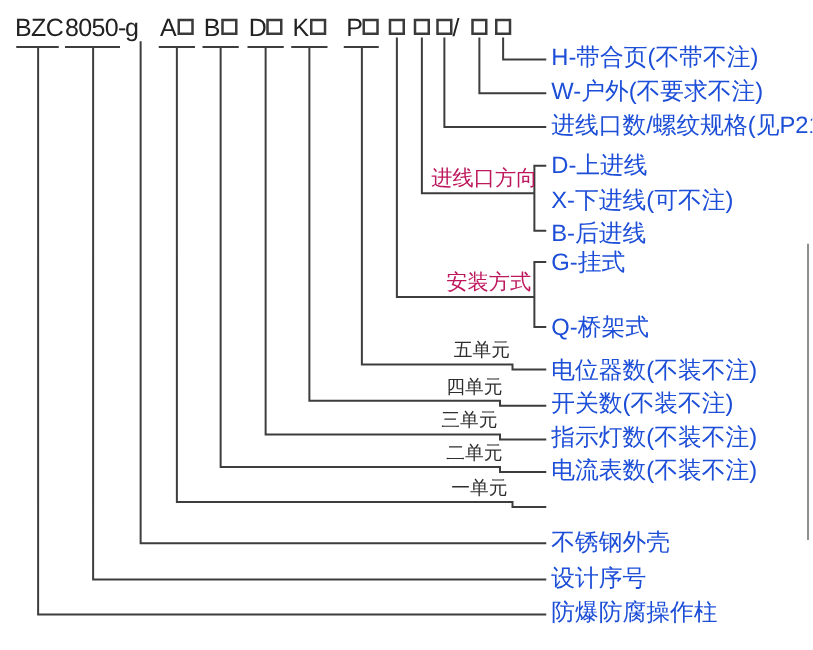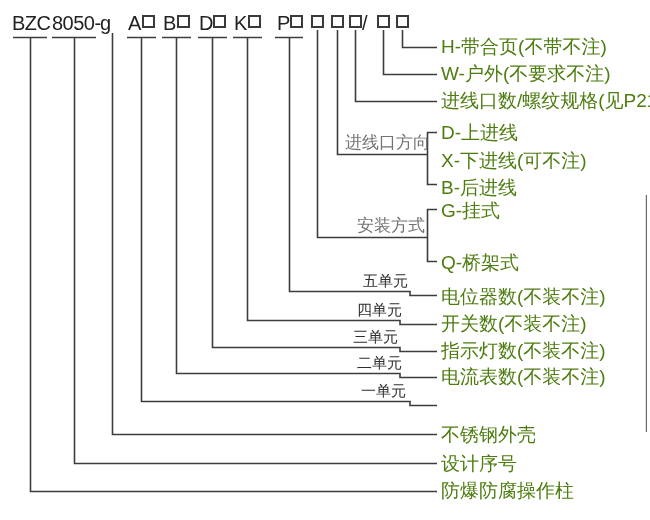--- a/index.html
+++ b/index.html
@@ -13,25 +13,25 @@
   .code-letter{
     position:absolute;top:10px;height:26px;line-height:26px;
     font-size:20px;letter-spacing:-0.5px;white-space:pre;color:#222;
   }
   .box{
     position:absolute;top:15px;width:13px;height:13px;
     border:2px solid #3a3a3a;box-sizing:border-box;background:#fff;
   }
   .rlabel{
     position:absolute;left:441px;height:24px;line-height:24px;
-    font-size:19px;white-space:pre;color:#4d7c0f;
+    font-size:19px;white-space:pre;color:#1d4ed8;
   }
   .glabel{
     position:absolute;height:20px;line-height:20px;font-size:17px;
-    white-space:pre;color:#737373;
+    white-space:pre;color:#be185d;
   }
   .ulabel{
     position:absolute;width:70px;height:18px;line-height:18px;font-size:15px;
     text-align:right;white-space:pre;color:#2e2e2e;
   }
 </style>
 </head>
 <body>
 
 <div class="canvas">

